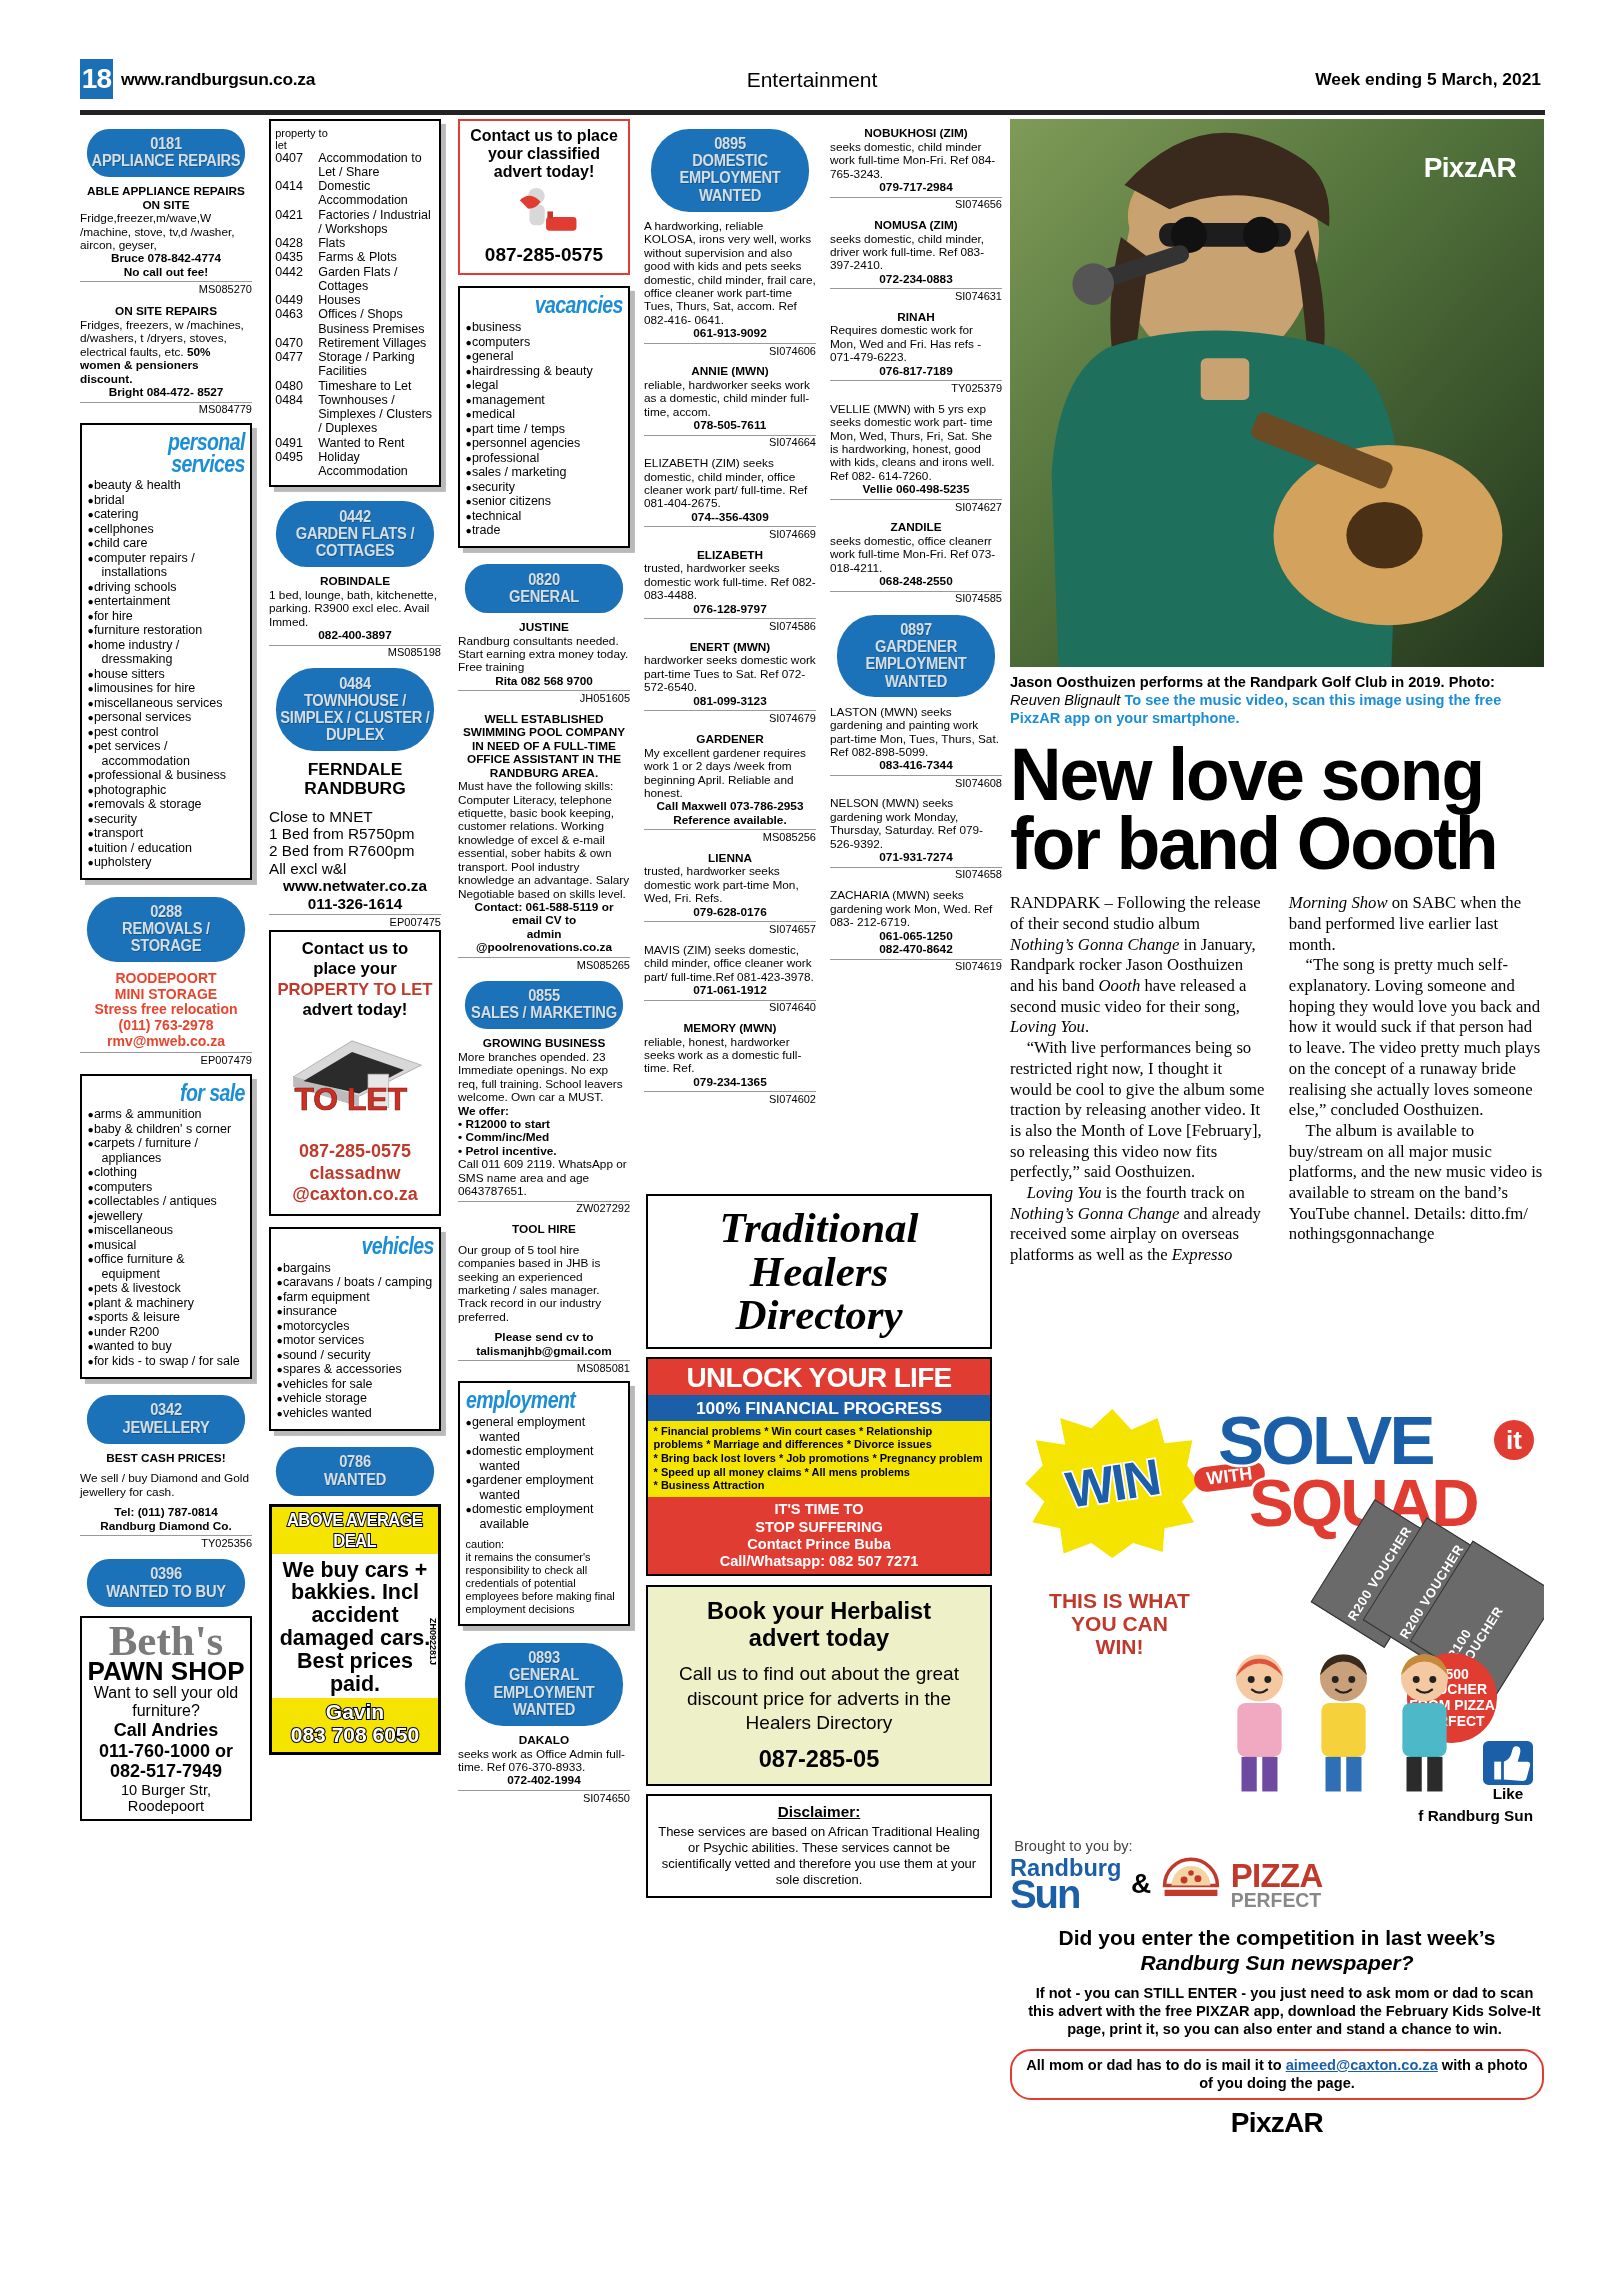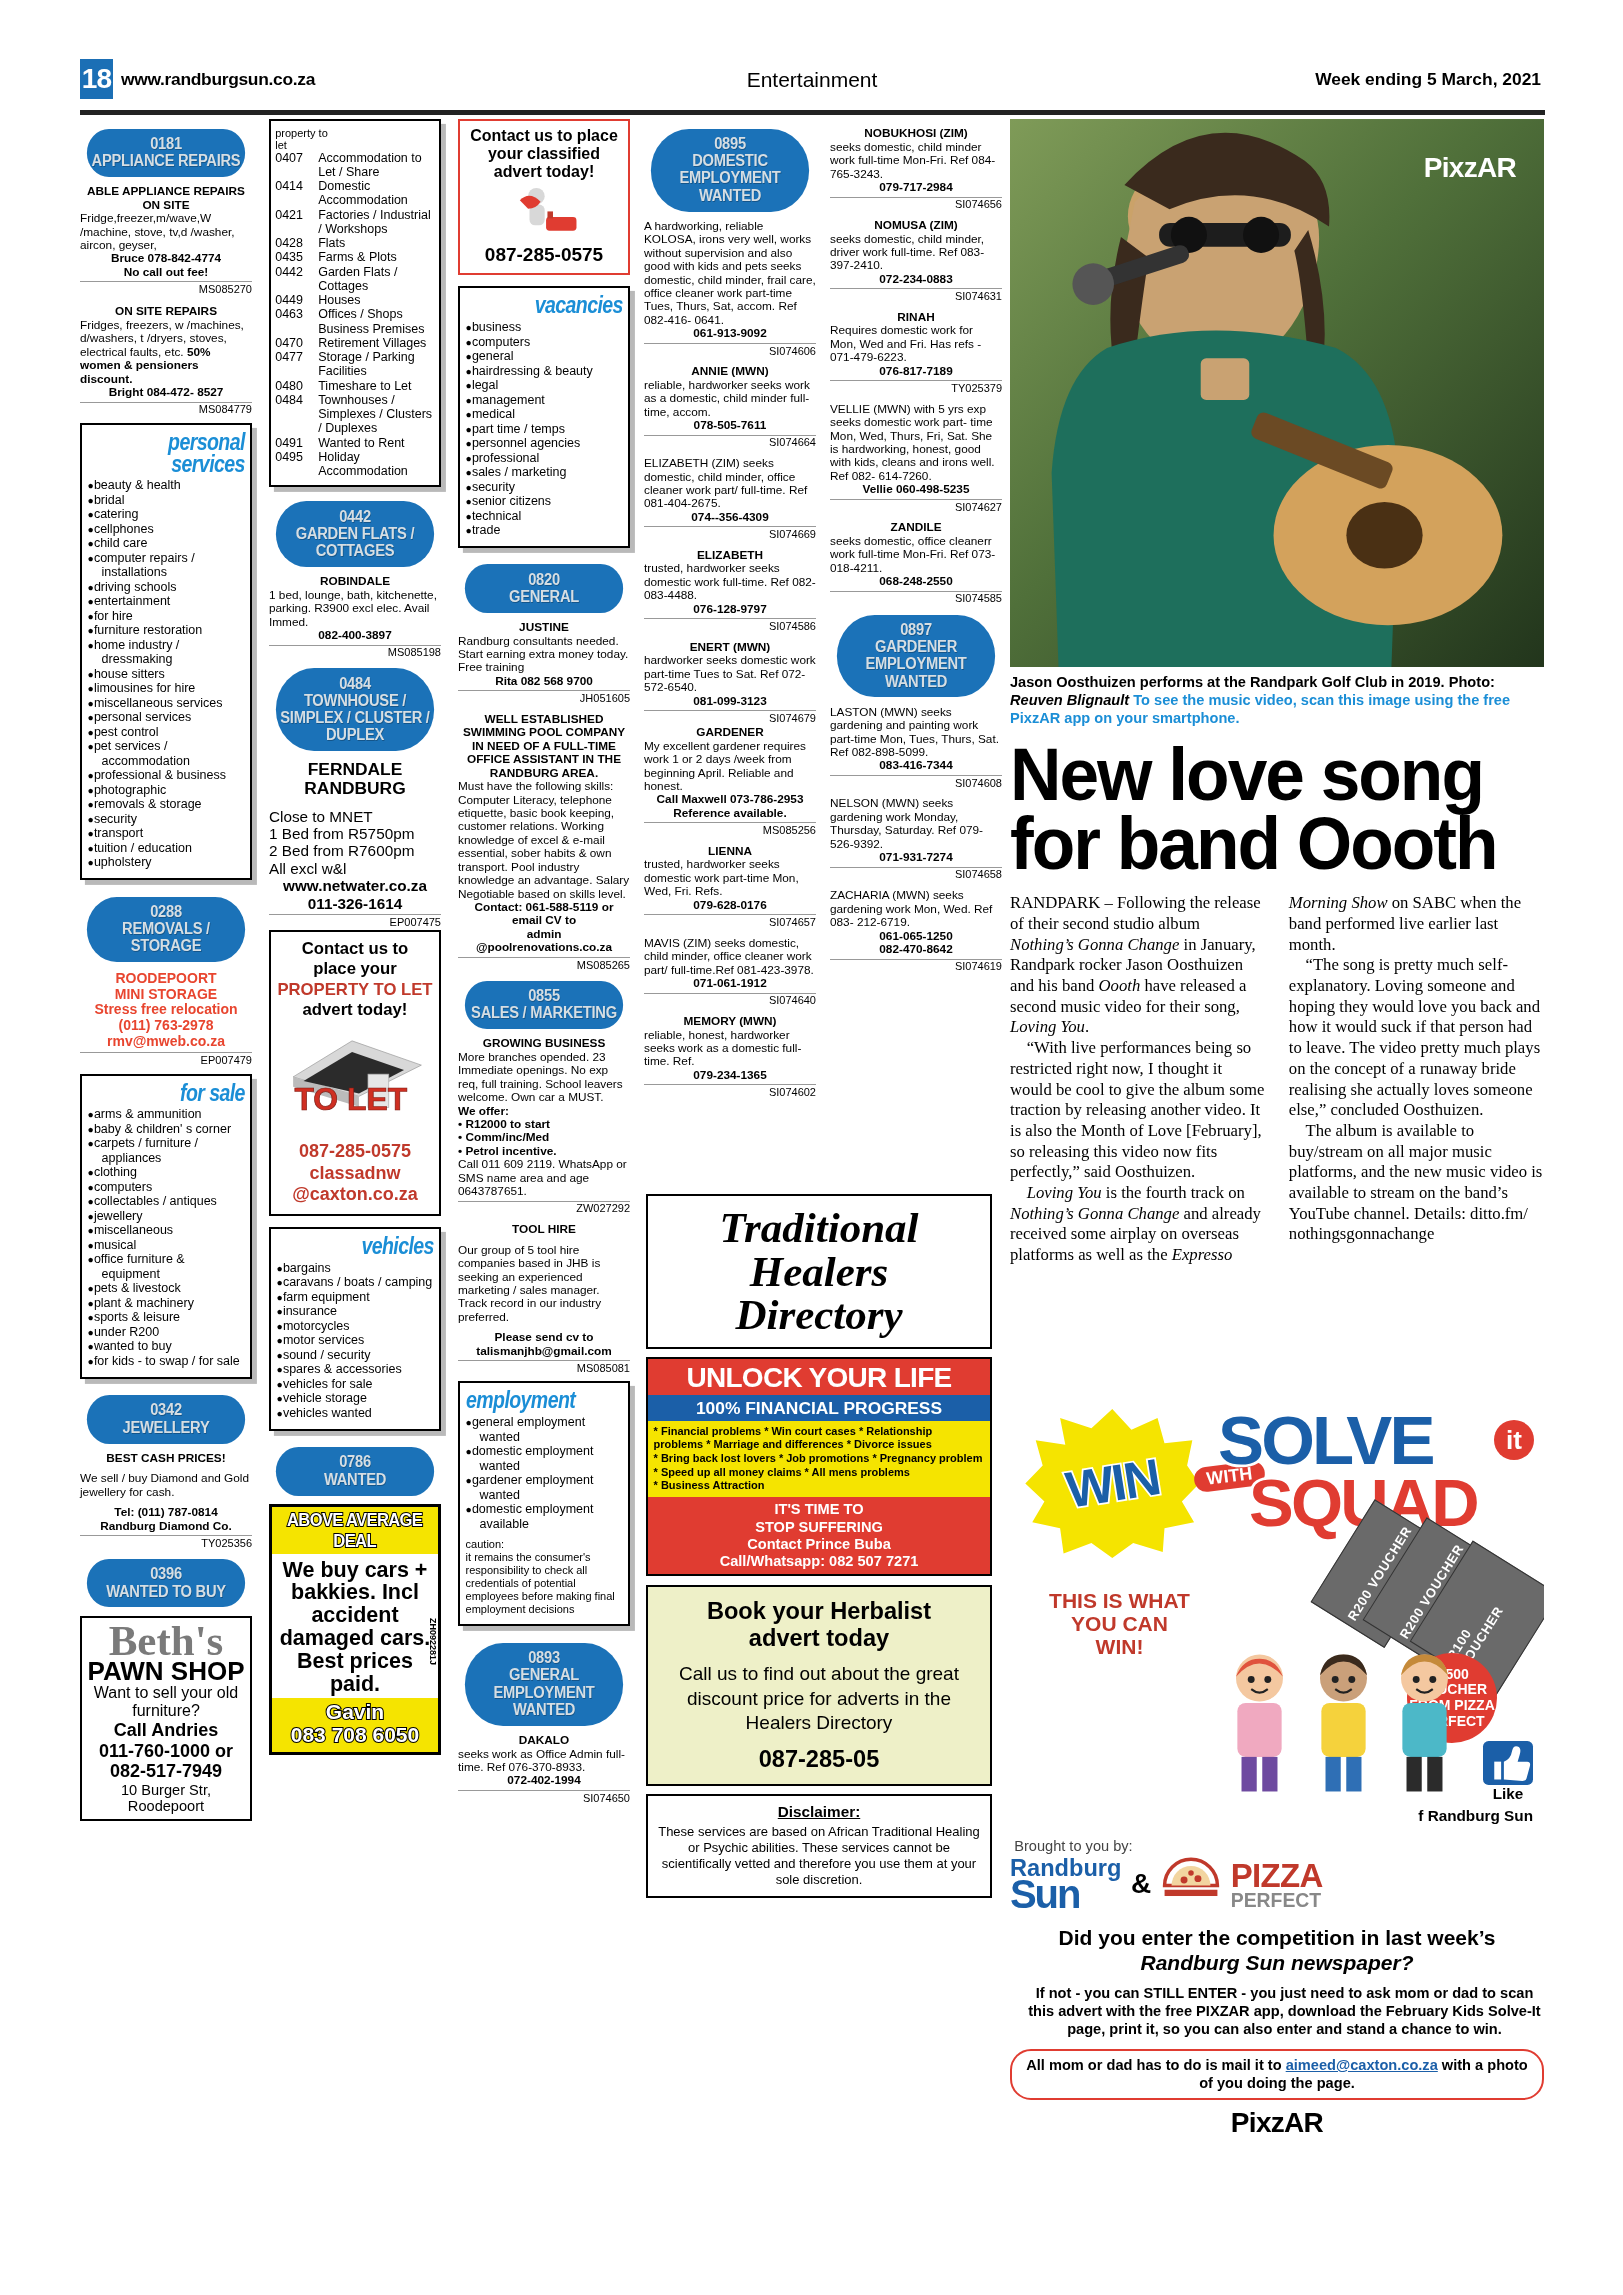--- a/index.html
+++ b/index.html
@@ -136,21 +136,21 @@
     overflow:hidden;
   }
   .photo .corner { position:absolute; width:43px; height:43px; border:4.9px solid #e03c31; }
   .photo .c-tl { left:9.7px; top:9.7px; border-right:none; border-bottom:none;}
   .photo .c-tr { right:9.7px; top:9.7px; border-left:none; border-bottom:none;}
   .photo .c-bl { left:9.7px; bottom:9.7px; border-right:none; border-top:none;}
   .photo .c-br { right:9.7px; bottom:9.7px; border-left:none; border-top:none;}
   .pixzar-badge { position:absolute; right:28px; top:33px; font-weight:bold; font-size:28px; color:#fff; letter-spacing:-0.7px;}
 
   .caption { font-size:14.6px; line-height:1.22; font-weight:bold; margin-top:7px; }
-  .caption .photo-credit { font-style:italic; font-weight:bold;text-align:right; }
+  .caption .photo-credit { font-style:italic; font-weight:normal;text-align:right; }
   .caption .blue { color:#1b8ed6; }
 
   .headline {
     font-size:75px; font-weight:bold; line-height:0.92; letter-spacing:-2.1px;
     margin:12.5px 0 15.3px 0; font-family:"Liberation Sans Narrow","Liberation Sans",sans-serif;
     transform:scaleX(0.95); transform-origin:left center;
   }
   .article { column-count:2; column-gap:23.6px; font-family:"Liberation Serif", serif; font-size:16.7px; line-height:1.24; text-align:left;}
   .article p { margin:0; text-indent:0; }
   .article p + p { text-indent:16.7px; }
@@ -630,21 +630,21 @@
             <div>trusted, hardworker seeks domestic work full-time. Ref 082-083-4488.</div>
             <div class="phone">076-128-9797</div>
             <div class="ref">SI074586</div>
           </div>
           <div class="ad" style="margin-top: 8.3px;">
             <div class="title">ENERT (MWN)</div>
             <div>hardworker seeks domestic work part-time Tues to Sat. Ref 072-572-6540.</div>
             <div class="phone">081-099-3123</div>
             <div class="ref">SI074679</div>
           </div>
-          <div class="ad" style="margin-top: 2px;">
+          <div class="ad" style="margin-top: 9px;">
             <div class="title">GARDENER</div>
             <div>My excellent gardener requires work 1 or 2 days /week from beginning April. Reliable and honest.</div>
             <div class="phone">Call Maxwell 073-786-2953</div>
             <div class="phone">Reference available.</div>
             <div class="ref">MS085256</div>
           </div>
           <div class="ad" style="margin-top: 8.3px;">
             <div class="title">LIENNA</div>
             <div>trusted, hardworker seeks domestic work part-time Mon, Wed, Fri. Refs.</div>
             <div class="phone">079-628-0176</div>

